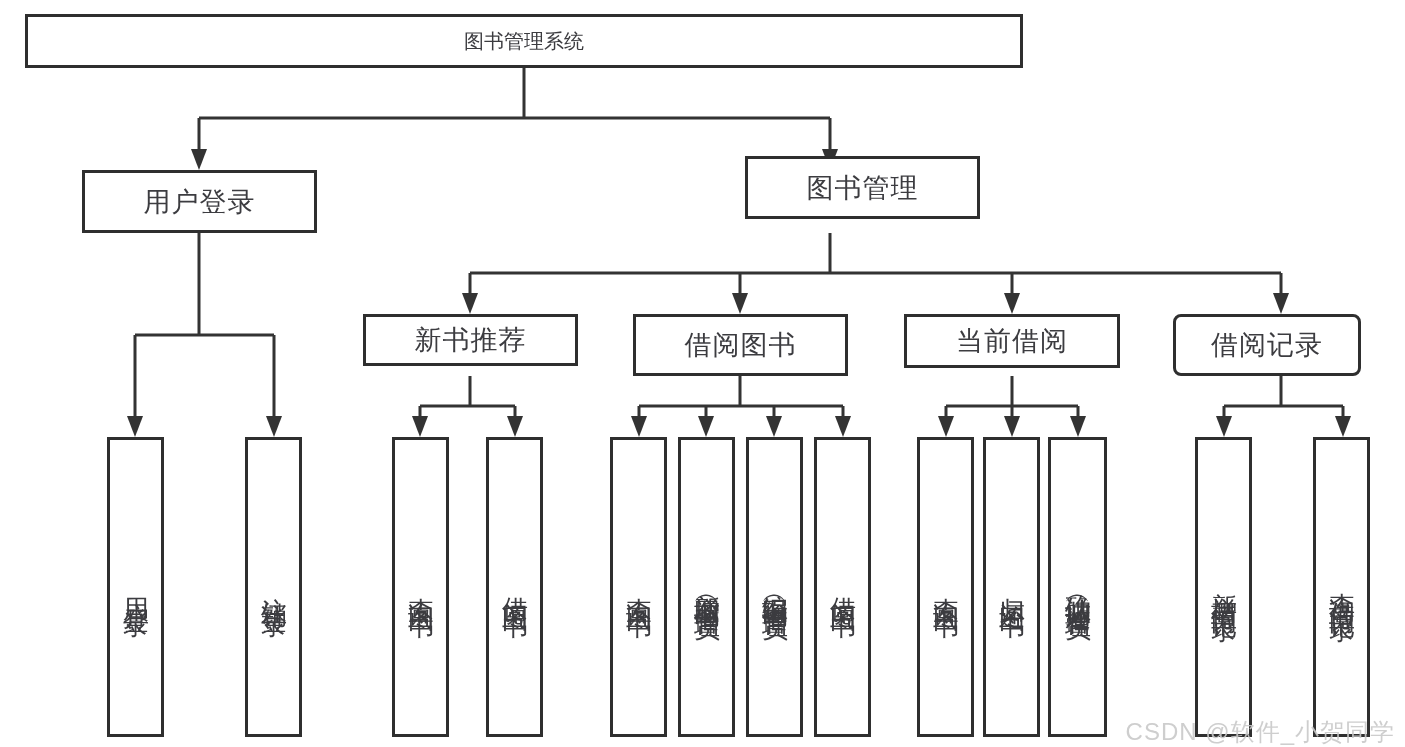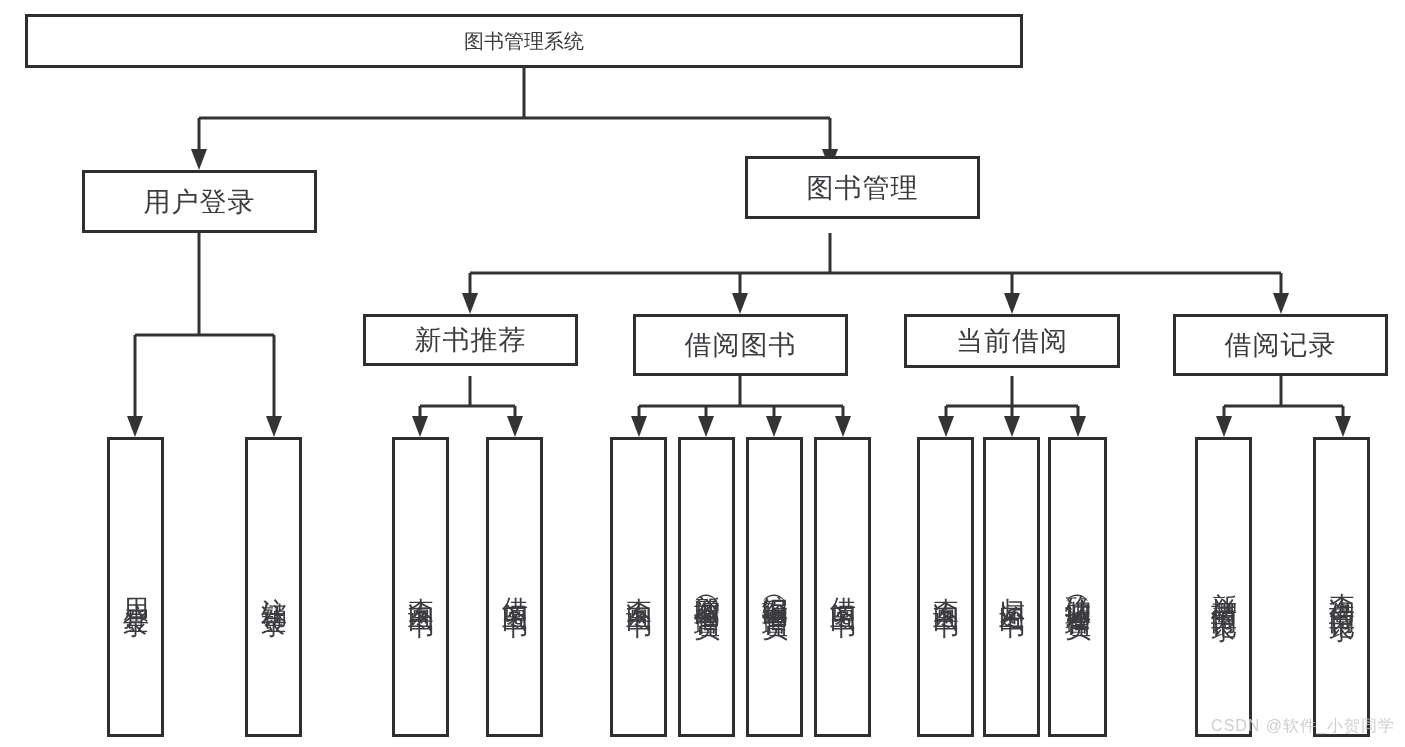--- a/index.html
+++ b/index.html
@@ -15,21 +15,21 @@
   }
   .hbox{font-size:27px;letter-spacing:1px;white-space:nowrap;}
   .rootbox{font-size:20px;letter-spacing:0;text-align:center;}
   .leaf{width:57px;top:437px;height:300px;}
   .leaf span{
     writing-mode:vertical-rl;text-orientation:mixed;
     font-size:26px;line-height:1.15;letter-spacing:5px;white-space:nowrap;
   }
   .leaf.long span{font-size:26px;letter-spacing:3px;}
   .watermark{
-    position:absolute;top:716px;right:10px;color:#c9c9c9;font-size:16px;
+    position:absolute;top:716px;right:10px;color:#c9c9c9;font-size:24px;
     letter-spacing:1px;white-space:nowrap;z-index:5;opacity:0.9;
   }
 </style>
 </head>
 <body>
 
 <div class="canvas">
 
   <svg class="wires" width="1405" height="747" viewBox="0 0 1405 747" xmlns="http://www.w3.org/2000/svg">
     <defs>
@@ -72,21 +72,21 @@
   </svg>
 
   <div class="node hbox rootbox" style="left:25px;top:14px;width:998px;height:54px;">图书管理系统</div>
 
   <div class="node hbox" style="left:82px;top:170px;width:235px;height:63px;">用户登录</div>
   <div class="node hbox" style="left:712px;top:156px;width:235px;height:63px;margin-left:33px;">图书管理</div>
 
   <div class="node hbox" style="left:363px;top:314px;width:215px;height:52px;">新书推荐</div>
   <div class="node hbox" style="left:633px;top:314px;width:215px;height:62px;">借阅图书</div>
   <div class="node hbox" style="left:904px;top:314px;width:216px;height:54px;">当前借阅</div>
-  <div class="node hbox" style="left:1173px;top:314px;width:215px;height:62px;">借阅记录</div>
+  <div class="node hbox" style="left:1173px;top:314px;width:188px;height:62px;border-radius:8px;">借阅记录</div>
 
   <div class="node leaf" style="left:107px;">
     <span>用户登录</span>
   </div>
   <div class="node leaf" style="left:245px;">
     <span>注销登录</span>
   </div>
 
   <div class="node leaf" style="left:392px;">
     <span>查询图书</span>

